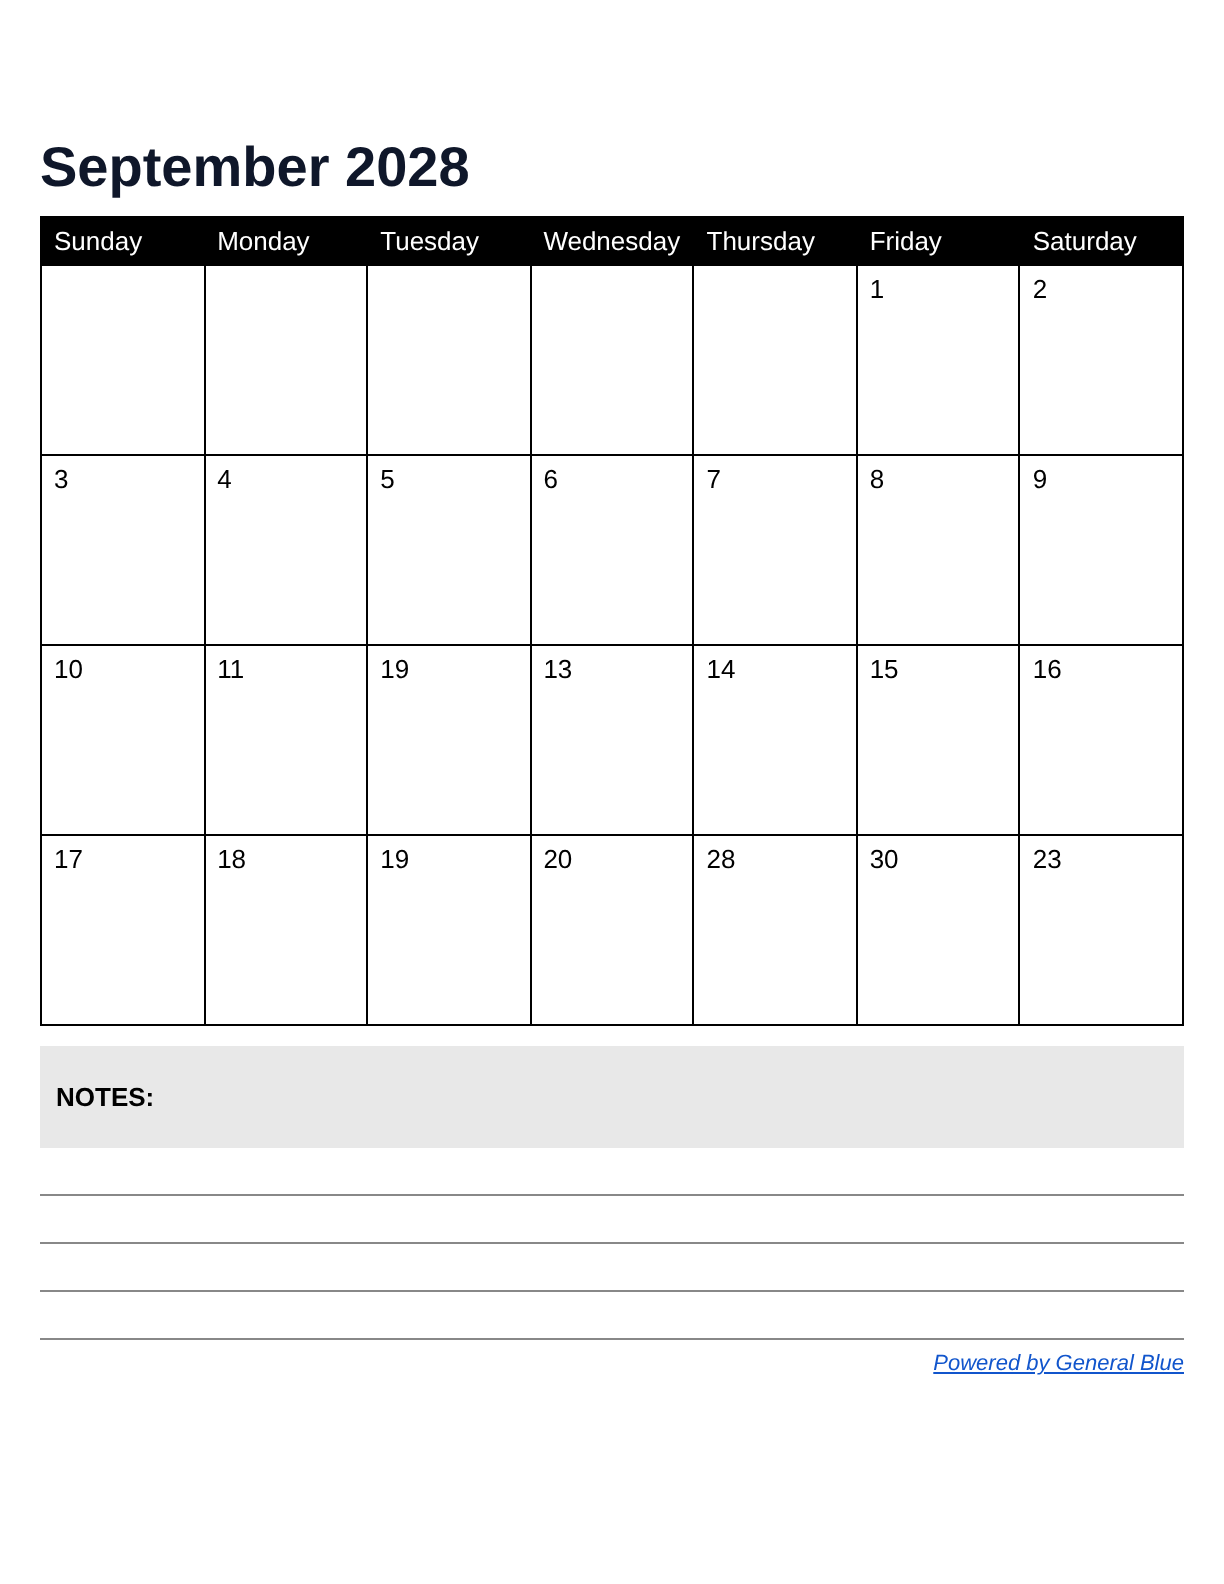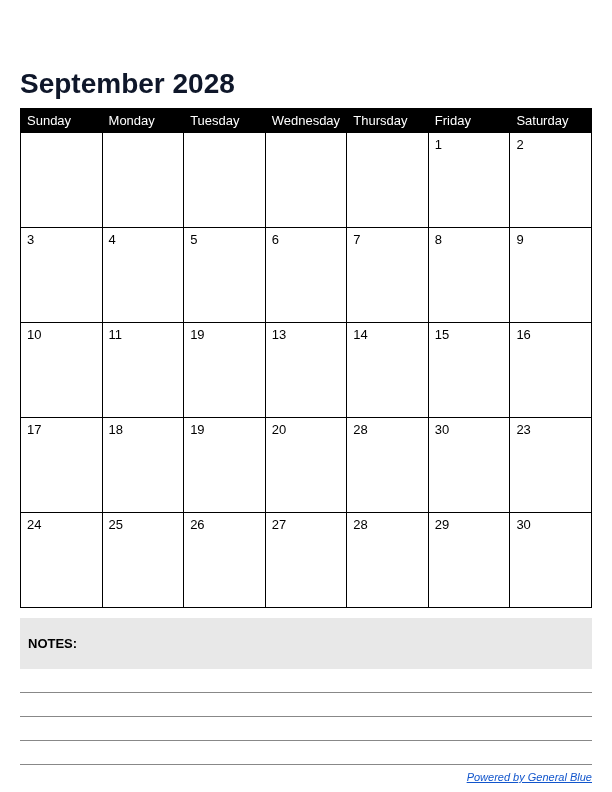--- a/index.html
+++ b/index.html
@@ -119,29 +119,20 @@
       </tr>
       <tr>
         <td>17</td>
         <td>18</td>
         <td>19</td>
         <td>20</td>
         <td>28</td>
         <td>30</td>
         <td>23</td>
       </tr>
-      <tr>
-        <td>24</td>
-        <td>25</td>
-        <td>26</td>
-        <td>27</td>
-        <td>28</td>
-        <td>29</td>
-        <td>30</td>
-      </tr>
     </tbody>
 </table>
 
 <div class="notes-section">
   <span class="notes-label">NOTES:</span>
   <span class="notes-line"></span>
   <span class="notes-line"></span>
   <span class="notes-line"></span>
   <span class="notes-line"></span>
 </div>

